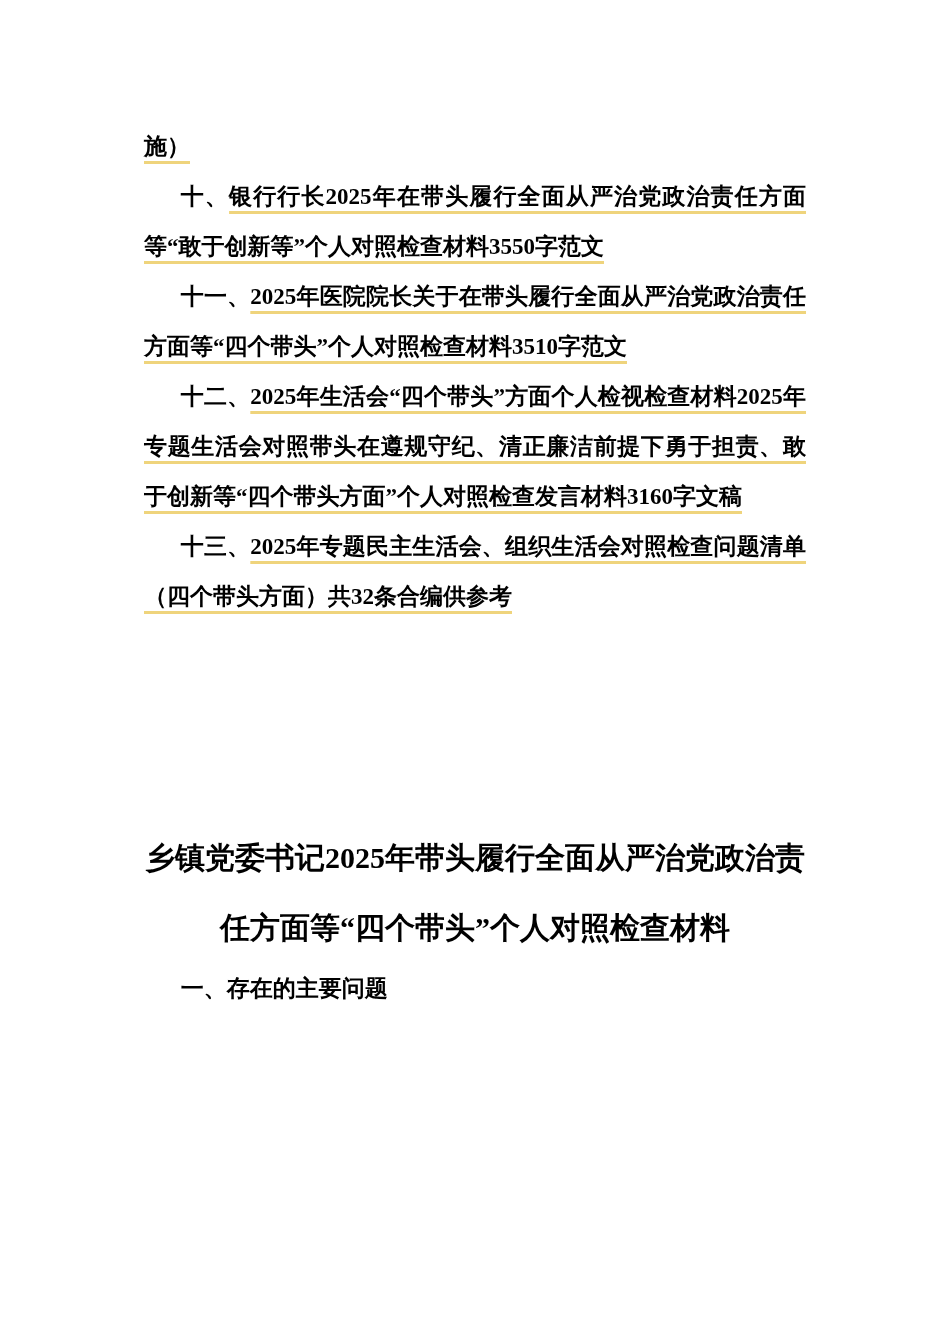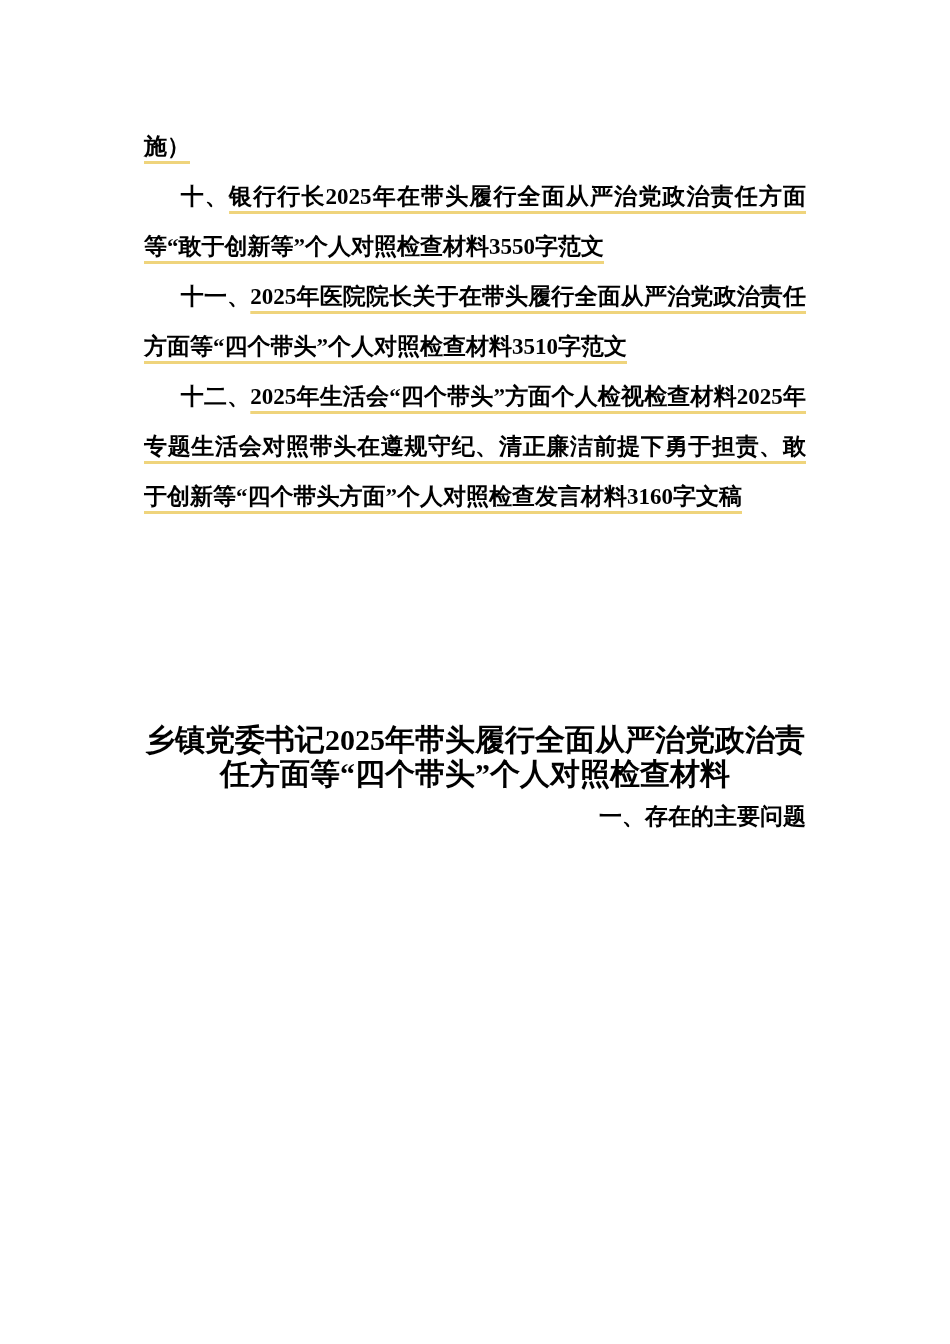--- a/index.html
+++ b/index.html
@@ -12,21 +12,21 @@
     overflow: hidden;
     margin: 0 auto;
     font-family: "Liberation Serif", "DejaVu Serif", serif;
   }
   .content {
     position: absolute;
     left: 144px;
     top: 122px;
     width: 662px;
   }
-  p, h1, h2 { margin: 0; padding: 0; text-align: right; }
+  p, h1, h2 { margin: 0; padding: 0; }
 
   
   .toc-line {
     font-weight: bold;
     font-size: 23px;
     line-height: 50px;
     text-align: justify;
     text-indent: 1.6em;
   }
   .toc-line.no-indent { text-indent: 0; }
@@ -38,21 +38,21 @@
     text-decoration-thickness: 3px;
     text-underline-offset: 7px;
   }
 
   .spacer-blank { height: 201px; }
 
   
   .doc-title {
     font-size: 30px;
     font-weight: bold;
-    line-height: 34px;
+    line-height: 70px;
     text-align: center;
     font-family: "Liberation Serif", "DejaVu Serif", serif;
   }
 
   
   .body-para {
     font-size: 23px;
     font-weight: normal;
     line-height: 50px;
     text-align: justify;
@@ -75,20 +75,21 @@
   <div class="content">
 
     <p class="toc-line no-indent"><a class="toc-link">施）</a></p>
 
     <p class="toc-line"><span>十、</span><a class="toc-link">银行行长2025年在带头履行全面从严治党政治责任方面等“敢于创新等”个人对照检查材料3550字范文</a></p>
 
     <p class="toc-line"><span>十一、</span><a class="toc-link">2025年医院院长关于在带头履行全面从严治党政治责任方面等“四个带头”个人对照检查材料3510字范文</a></p>
 
     <p class="toc-line"><span>十二、</span><a class="toc-link">2025年生活会“四个带头”方面个人检视检查材料2025年专题生活会对照带头在遵规守纪、清正廉洁前提下勇于担责、敢于创新等“四个带头方面”个人对照检查发言材料3160字文稿</a></p>
 
+    <p class="toc-line"><span>十三、</span><a class="toc-link">2025年专题民主生活会、组织生活会对照检查问题清单（四个带头方面）共32条合编供参考</a></p>
 
     <div class="spacer-blank"></div>
 
     <h1 class="doc-title">乡镇党委书记2025年带头履行全面从严治党政治责任方面等“四个带头”个人对照检查材料</h1>
 
 
     <h2 class="section-heading">一、存在的主要问题</h2>
 
   </div>
 </div>

